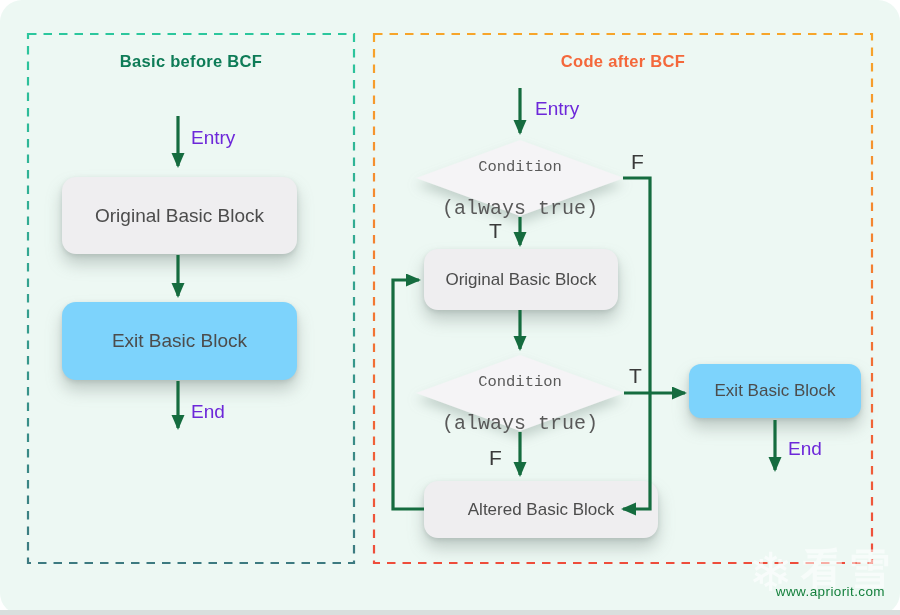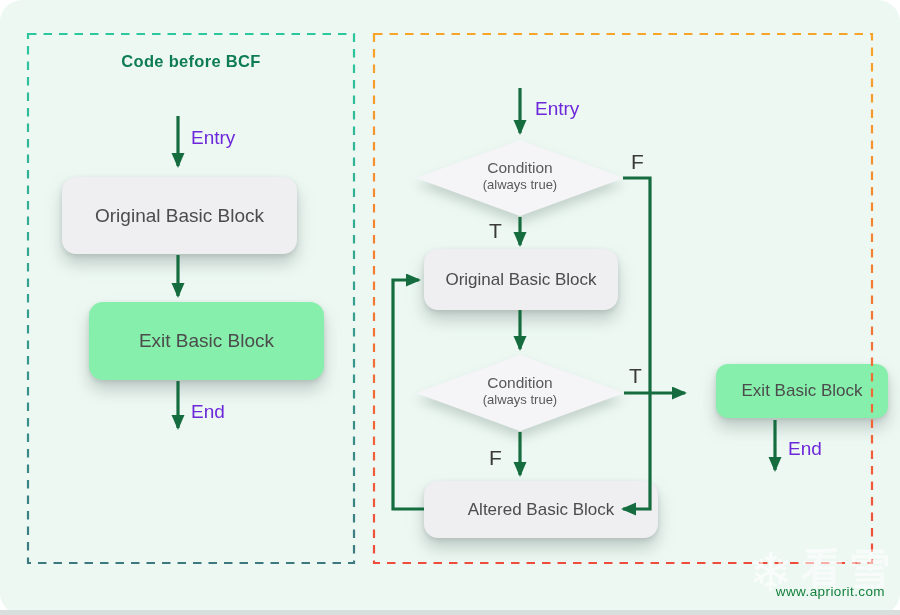--- a/index.html
+++ b/index.html
@@ -10,29 +10,29 @@
   .bottom-strip{position:absolute;left:0;bottom:0;width:900px;height:5px;
         background:#d9dfdd;z-index:7;}
   .panel-title{position:absolute;z-index:4;font-weight:bold;font-size:16.5px;
         letter-spacing:.3px;text-align:center;width:300px;}
   .title-before{left:41px;top:52px;color:#0e7c57;}
   .title-after{left:473px;top:52px;color:#f4683b;}
   .block{position:absolute;z-index:2;display:flex;align-items:center;justify-content:center;
         border-radius:14px;color:#4c4c4c;
         box-shadow:0 10px 16px rgba(125,140,135,.40),0 2px 4px rgba(125,140,135,.25);}
   .gray{background:#efeef0;text-align:right;}
-  .green{background:#86efac;margin-left:27px;}
+  .green{background:#7dd3fc;}
   .blk-l{font-size:19px;}
   .blk-r{font-size:17px;}
   .flow-label{position:absolute;z-index:4;color:#6d28d9;font-size:19px;}
   .tf-label{position:absolute;z-index:4;color:#3a3a3a;font-size:21px;}
   .diamond-text{position:absolute;z-index:4;width:190px;text-align:center;
-        color:#595959;line-height:1.25;}
+        color:#595959;line-height:1.25;font-family:Liberation Mono, monospace;}
   .diamond-text .l1{font-size:15.5px;}
-  .diamond-text .l2{font-size:13px;}
+  .diamond-text .l2{font-size:20px;margin-top:19px;}
   svg.overlay{position:absolute;left:0;top:0;z-index:3;pointer-events:none;}
   .watermark{position:absolute;z-index:6;}
   .wm-flake{left:748px;top:541px;font-size:54px;color:rgba(255,255,255,.62);}
   .wm-logo{left:801px;top:541px;font-size:42px;letter-spacing:5px;
         color:rgba(255,255,255,.55);font-weight:bold;}
   .wm-url{right:15px;top:584px;font-size:13.5px;color:#15803d;letter-spacing:.4px;}
 </style>
 </head>
 <body>
 
@@ -71,21 +71,22 @@
       <path d="M520,217 V245" marker-end="url(#ah)"></path>
       <path d="M623,178 H650 V509 H623" marker-end="url(#ah)"></path>
       <path d="M520,310 V349" marker-end="url(#ah)"></path>
       <path d="M624,393 H685" marker-end="url(#ah)"></path>
       <path d="M775,420 V470" marker-end="url(#ah)"></path>
       <path d="M520,432 V475" marker-end="url(#ah)"></path>
       <path d="M424,509 H393 V280 H419" marker-end="url(#ah)"></path>
     </g>
   </svg>
 
-  <div class="panel-title title-before">Code before BCF</div>
+  <div class="panel-title title-before">Basic before BCF</div>
+  <div class="panel-title title-after">Code after BCF</div>
 
   <div class="flow-label" style="left:191px;top:127px;">Entry</div>
   <div class="block gray blk-l" style="left:62px;top:177px;width:235px;height:77px;">Original Basic Block</div>
   <div class="block green blk-l" style="left:62px;top:302px;width:235px;height:78px;">Exit Basic Block</div>
   <div class="flow-label" style="left:191px;top:401px;">End</div>
 
   <div class="flow-label" style="left:535px;top:98px;">Entry</div>
 
   <div class="diamond-text" style="left:425px;top:158px;">
     <div class="l1">Condition</div>

